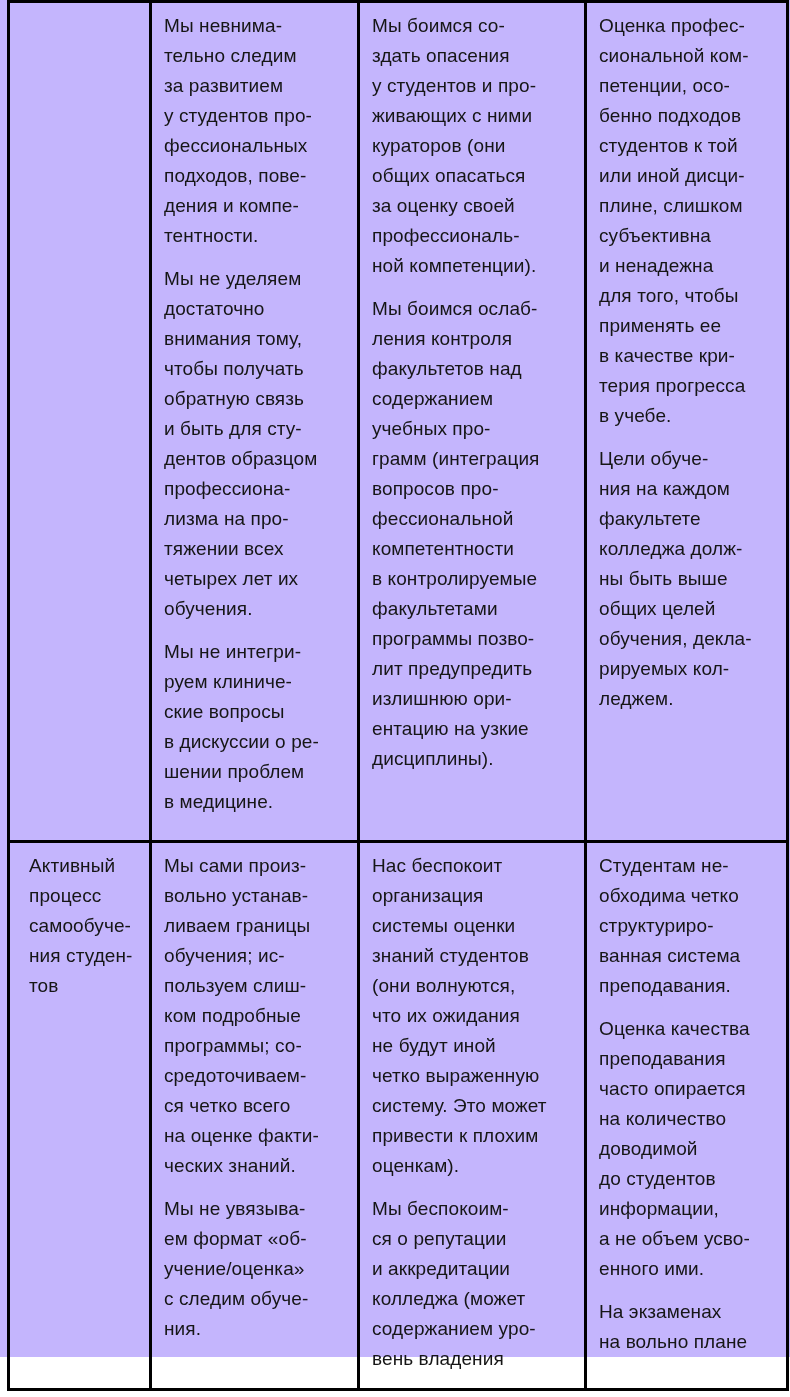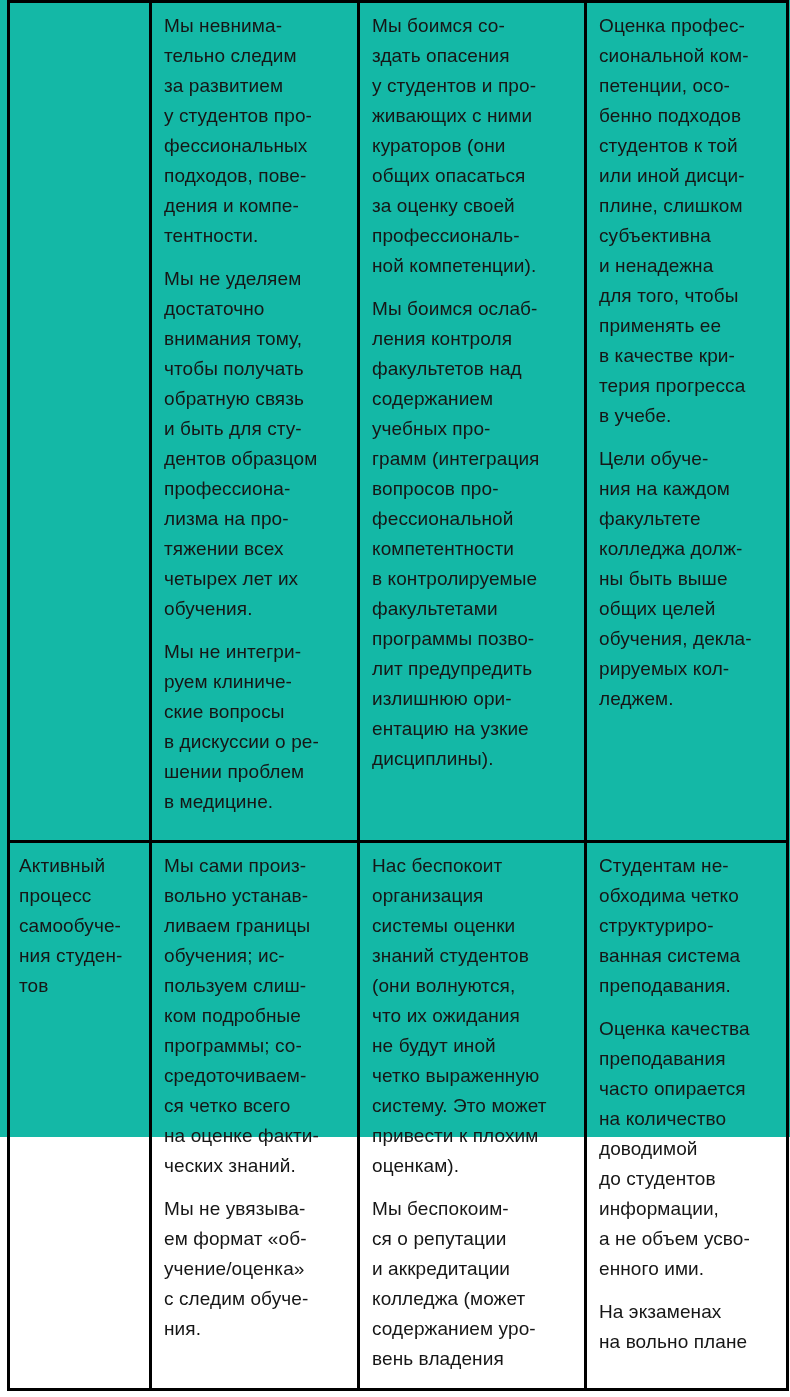--- a/index.html
+++ b/index.html
@@ -9,43 +9,43 @@
   body {
     width: 790px;
     height: 1397px;
     background: #ffffff;
     overflow: hidden;
     font-family: "Liberation Sans", "DejaVu Sans", sans-serif;
   }
   .page {
     position: relative;
     width: 790px;
-    height: 1137px;
-    background: #14b8a6;
+    height: 1357px;
+    background: #c4b5fd;
   }
   table.doc-table {
     border-collapse: collapse;
     table-layout: fixed;
     margin-left: 7px;
     margin-top: 0;
     width: 779px;
     height: 1391px;
   }
   .doc-table td {
     border: 3px solid #000000;
     vertical-align: top;
     padding: 8px 8px 6px 12px;
     font-size: 19px;
     line-height: 30px;
     color: #161616;
     letter-spacing: 0.1px;
     overflow: hidden;
   }
   .doc-table td.first-col {
-    padding-left: 9px;
+    padding-left: 19px;
     padding-right: 4px;
   }
   .doc-table tr.row-top {
     height: 840px;
   }
   .doc-table p {
     margin: 0 0 13px 0;
     white-space: pre-line;
   }
   .doc-table p:last-child {

